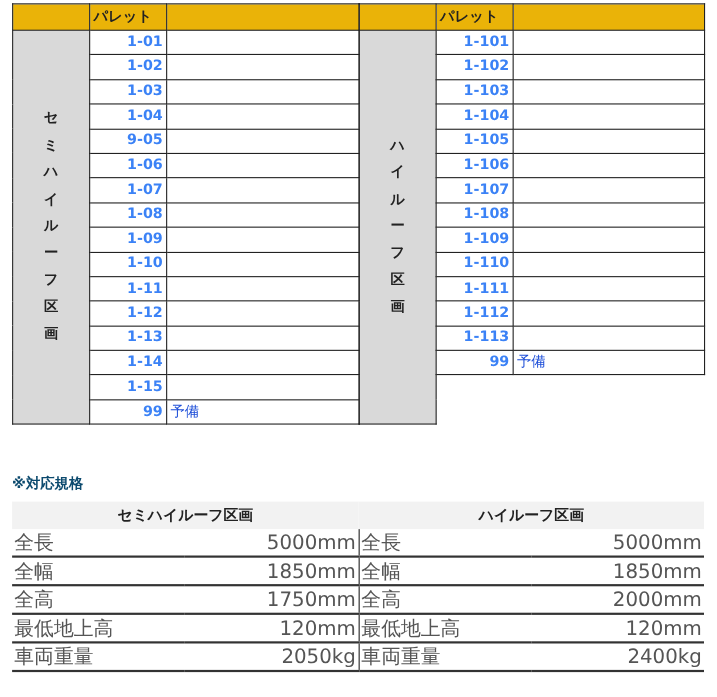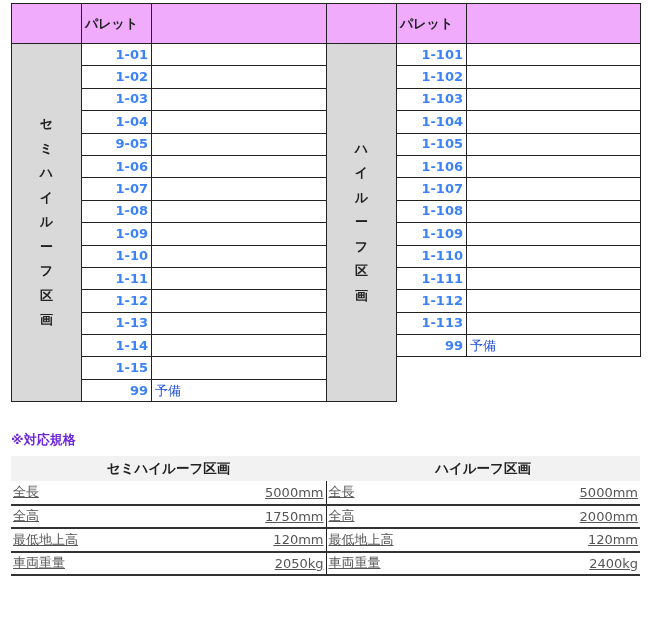--- a/index.html
+++ b/index.html
@@ -1,34 +1,34 @@
 <!DOCTYPE html>
 <html><head>
 <meta charset="utf-8">
 <style>
   html, body { margin: 0; padding: 0; background: #ffffff; }
   body { width: 652px; height: 634px; position: relative; overflow: hidden;
          font-family: "DejaVu Sans", "Liberation Sans", sans-serif; color: #444; }
   .ptable { position: absolute; top: 3px; border-collapse: collapse; table-layout: fixed; }
   .ptable td { border: 1.5px solid #222; height: 22.4px; padding: 0 3px; font-size: 13px;
                line-height: 20px; box-sizing: border-box; white-space: nowrap; overflow: hidden; }
-  .ptable tr.hdr td { background: #f0abfc; font-weight: bold; color: #222; height: 40px; }
+  .ptable tr.hdr td { background: #eab308; font-weight: bold; color: #222; height: 24px; }
   .ptable td.label { background: #d9d9d9; text-align: center; vertical-align: middle; font-weight: bold;
                      color: #222; font-size: 13px; line-height: 24.5px; padding: 0; }
   .ptable td.num { text-align: right; color: #3b82f6; font-weight: bold; }
   .ptable td.note { color: #1d4ed8; }
   .ptable td.blank { border: none; background: transparent; }
   #left-table { left: 11px; width: 315px; }
   #right-table { left: 326px; width: 314px; }
   .vlabel span { display: block; }
 
-  .spec-title { position: absolute; left: 11px; top: 431px; font-size: 13px; font-weight: bold; color: #6d28d9; }
+  .spec-title { position: absolute; left: 11px; top: 431px; font-size: 13px; font-weight: bold; color: #0c4a6e; }
   .spec-table { position: absolute; left: 11px; top: 456px; width: 629px; border-collapse: collapse; table-layout: fixed; }
   .spec-table th { background: #f2f2f2; font-weight: bold; color: #222; font-size: 13.5px; height: 25px; padding: 0; }
-  .spec-table td { height: 23.5px; font-size: 13px; color: #555; padding: 0 2px; border-bottom: 2px solid #333; box-sizing: border-box; white-space: nowrap; text-decoration: underline; }
+  .spec-table td { height: 23.5px; font-size: 18px; color: #555; padding: 0 2px; border-bottom: 2px solid #333; box-sizing: border-box; white-space: nowrap; }
   .spec-table td.val { text-align: right; }
   .spec-table td.divl { border-right: 1.5px solid #222; }
 </style>
 </head>
 <body>
 
 <table class="ptable" id="left-table">
   <colgroup>
       <col style="width:70px">
       <col style="width:70px">
@@ -220,20 +220,26 @@
     </tr>
   </thead>
   <tbody>
     <tr>
       <td>全長</td>
       <td class="val divl">5000mm</td>
       <td>全長</td>
       <td class="val">5000mm</td>
     </tr>
     <tr>
+      <td>全幅</td>
+      <td class="val divl">1850mm</td>
+      <td>全幅</td>
+      <td class="val">1850mm</td>
+    </tr>
+    <tr>
       <td>全高</td>
       <td class="val divl">1750mm</td>
       <td>全高</td>
       <td class="val">2000mm</td>
     </tr>
     <tr>
       <td>最低地上高</td>
       <td class="val divl">120mm</td>
       <td>最低地上高</td>
       <td class="val">120mm</td>

